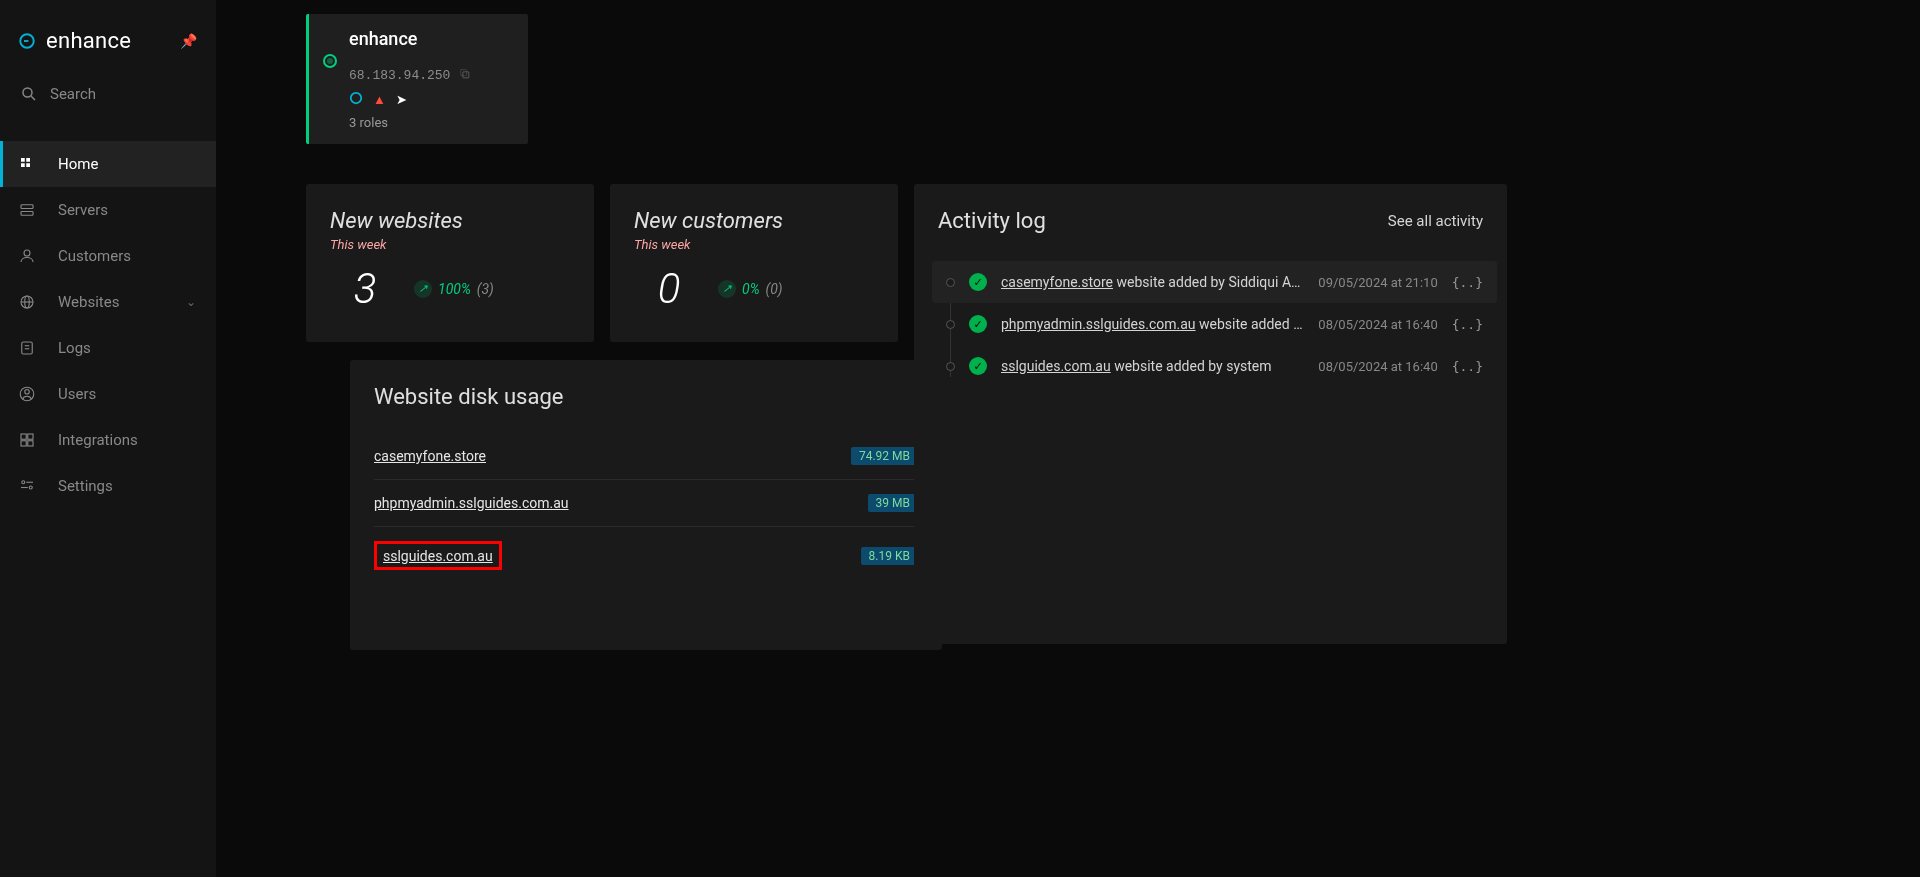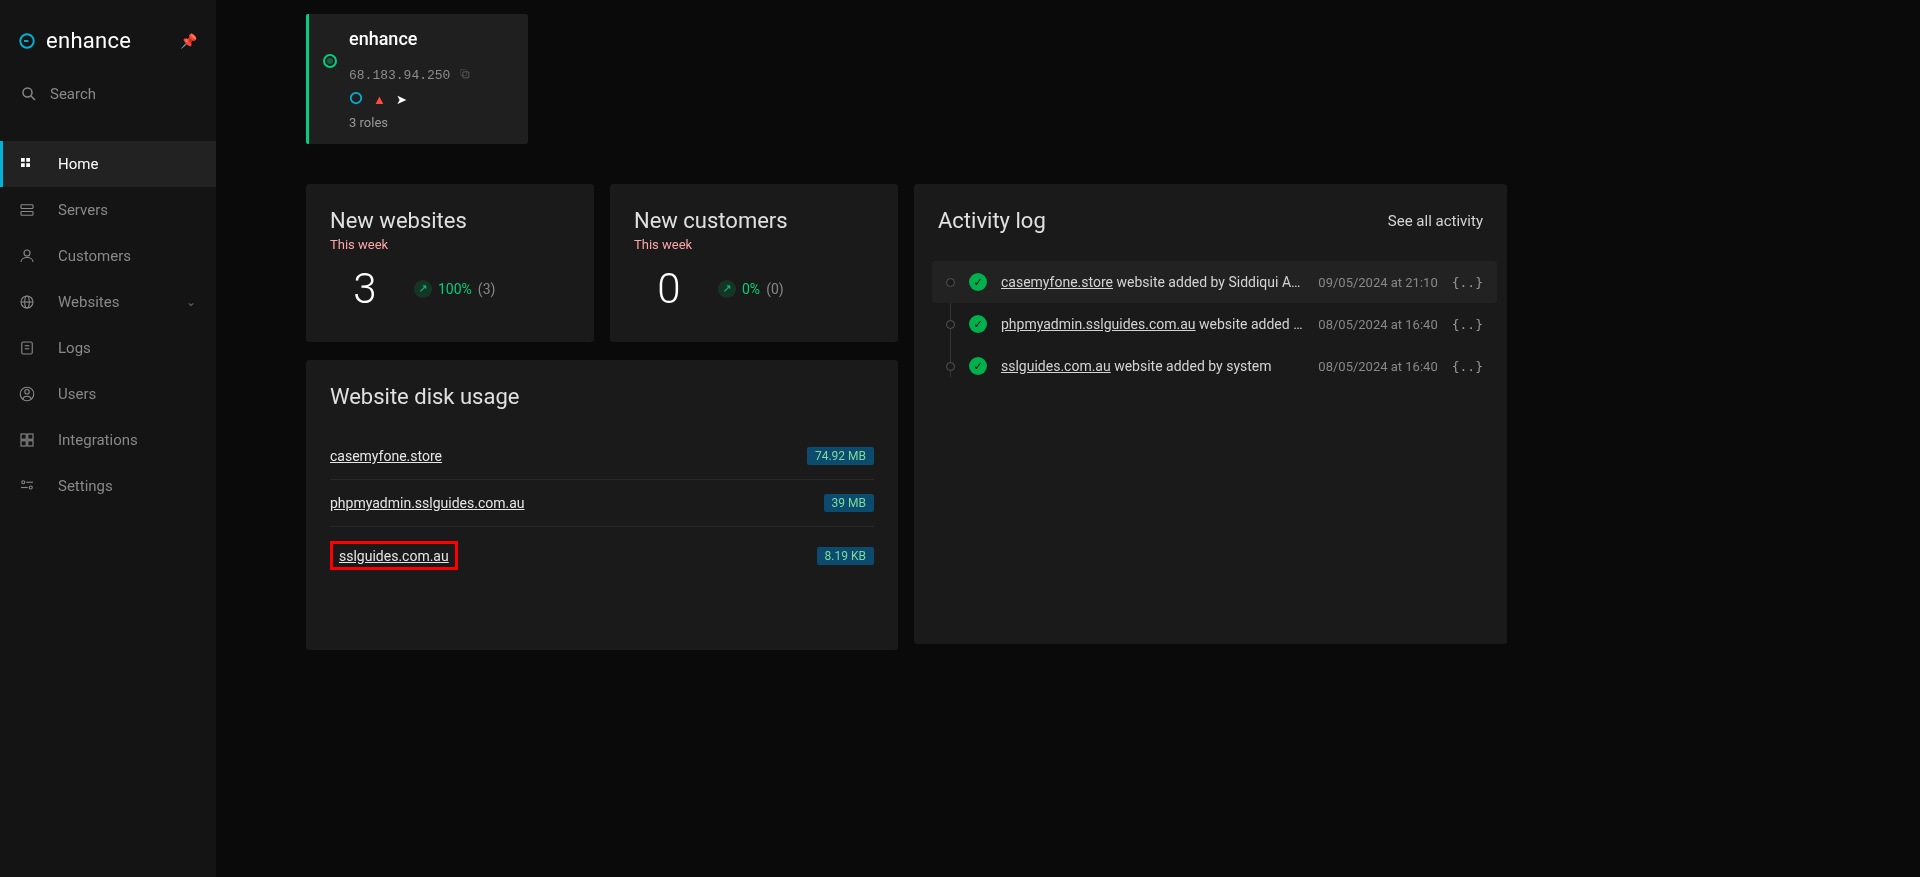--- a/index.html
+++ b/index.html
@@ -83,38 +83,39 @@
     }
     .status-dot::after{ content:""; position:absolute; inset:2px; background:#00d07e; border-radius:50%; opacity:0.4;}
     .server-title { color: #fff; font-size: 18px; font-weight: 500; }
     .server-ip { color: #8c8c8c; font-size: 13px; margin-top: 18px; font-family: "Courier New", monospace; display:flex; align-items:center; gap:8px;}
     .mini-icons { margin-top: 6px; display: flex; gap: 10px; align-items: center; }
     .server-roles { color: #999; font-size: 13px; margin-top: 6px; }
     .cards-row {
       display: flex;
       gap: 16px;
       margin-top: 40px;
+      font-style: italic;
     }
     .stat-card, .disk-card, .log-card {
       background: #1a1a1a;
       border-radius: 3px;
       padding: 24px;
     }
     .stat-card { width: 288px; height: 158px; }
     .stat-title { color: #e0e0e0; font-size: 22px; font-weight: 400; }
     .stat-sub { color: #fca5a5; font-size: 13px; margin-top: 4px; }
     .stat-row { display: flex; align-items: center; margin-top: 12px; gap: 14px; }
     .stat-num { color: #fff; font-size: 42px; font-weight: 300; width: 70px; text-align: center; }
     .pct-badge {
       display: inline-flex; align-items: center; gap: 6px;
       color: #00d07e; font-size: 14px;
     }
     .pct-circle { width: 18px; height: 18px; border-radius: 50%; background: rgba(0,208,126,0.15); display: inline-flex; align-items: center; justify-content: center; color: #00d07e; font-size: 11px;}
     .pct-extra { color: #888; }
-    .disk-card { width: 592px; height: 290px; margin-top: 18px;}
+    .disk-card { width: 592px; height: 290px; margin-top: 18px; margin-left: 44px;}
     .card-title { color: #e0e0e0; font-size: 22px; font-weight: 400; margin-bottom: 24px;}
     .disk-row { display: flex; align-items: center; justify-content: space-between; padding: 14px 0; border-bottom: 1px solid #2a2a2a; }
     .disk-row:last-child { border-bottom: none; }
     .disk-site { color: #e6e6e6; font-size: 14px; text-decoration: underline; }
     .disk-size {
       background: #0c4a6e; color: #7ddb9c; font-size: 12px; padding: 2px 8px; border-radius: 2px;
     }
     .highlight-box { border: 3px solid #ff0000; padding: 2px 6px; display: inline-block; }
     .log-card { width: 593px; height: 460px; margin-left: 16px;}
     .log-header { display: flex; justify-content: space-between; align-items: center; margin-bottom: 28px;}

